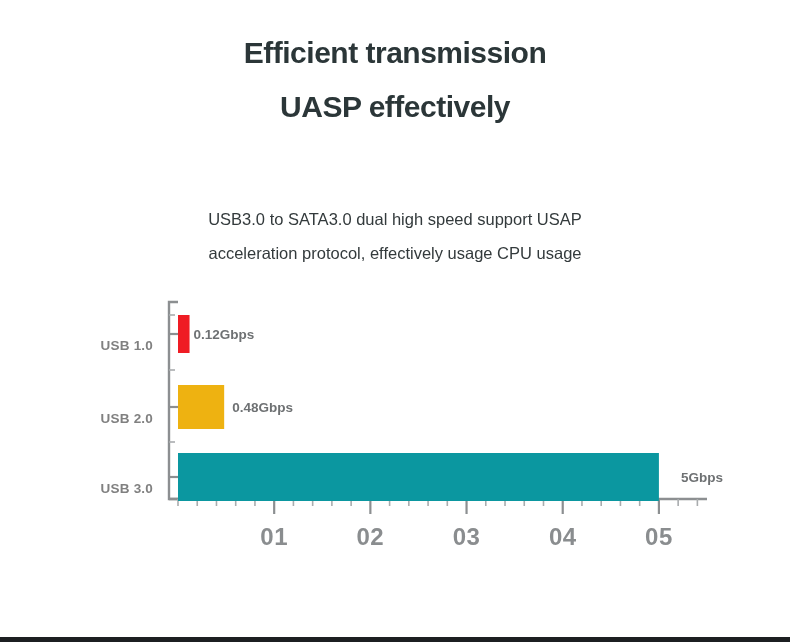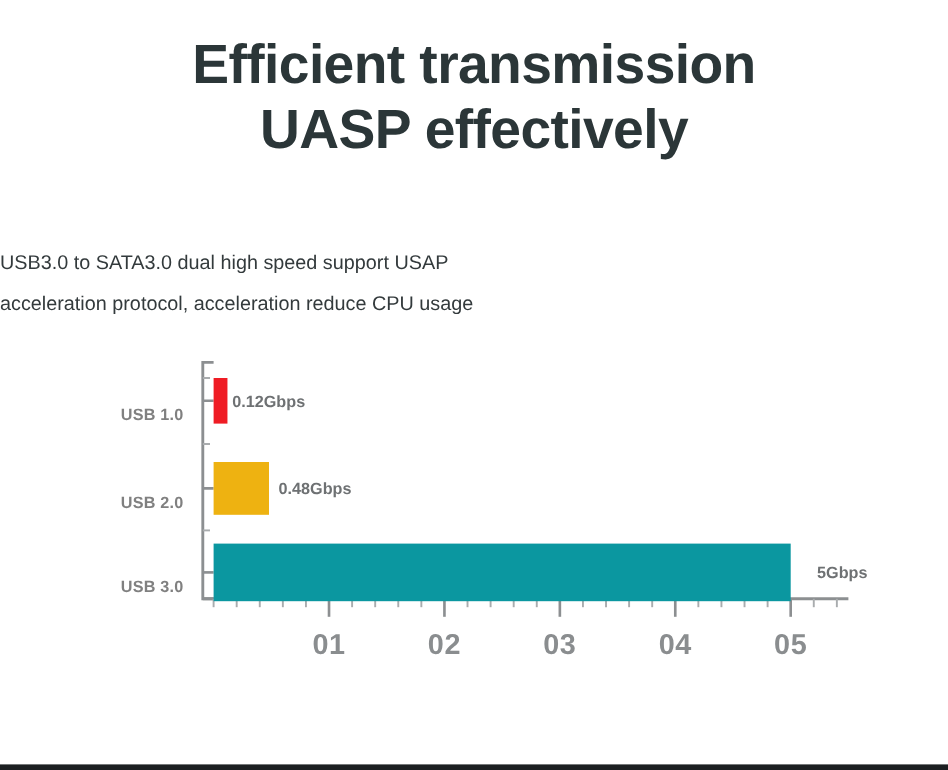--- a/index.html
+++ b/index.html
@@ -11,27 +11,27 @@
   }
   .page{position:absolute;inset:0;background:#ffffff;}
 
   
   .title-block{
     position:absolute;left:0;right:0;top:26px;text-align:center;
   }
   .title-line{
     font-family:"Liberation Sans", sans-serif;
     font-weight:bold;
-    font-size:46px;
+    font-size:30px;
     line-height:54px;
     color:#2b3638;
     letter-spacing:-0.5px;
   }
   .subtitle-block{
-    position:absolute;left:0;right:0;top:202px;
+    position:absolute;left:0;right:0;top:202px;text-align:center;
   }
   .subtitle-line{
     font-size:16.5px;
     line-height:34px;
     color:#333a3c;
     font-weight:400;
   }
 
   
   .chart{
@@ -76,21 +76,21 @@
 
 <div class="page">
 
   <div class="title-block">
     <div class="title-line">Efficient transmission</div>
     <div class="title-line">UASP effectively</div>
   </div>
 
   <div class="subtitle-block">
     <div class="subtitle-line">USB3.0 to SATA3.0 dual high speed support USAP</div>
-    <div class="subtitle-line">acceleration protocol, acceleration reduce CPU usage</div>
+    <div class="subtitle-line">acceleration protocol, effectively usage CPU usage</div>
   </div>
 
   <div class="chart">
     <svg class="chart-svg" viewBox="0 0 790 268" preserveAspectRatio="none">
       <g id="chart-root">
           <path d="M 178 10 L 169 10 L 169 207 L 178 207" class="axis-line"></path>
           <line x1="169" y1="42" x2="178" y2="42" class="tick-major"></line>
           <line x1="169" y1="115" x2="178" y2="115" class="tick-major"></line>
           <line x1="169" y1="185" x2="178" y2="185" class="tick-major"></line>
           <line x1="169" y1="78" x2="175" y2="78" class="tick-minor"></line>

